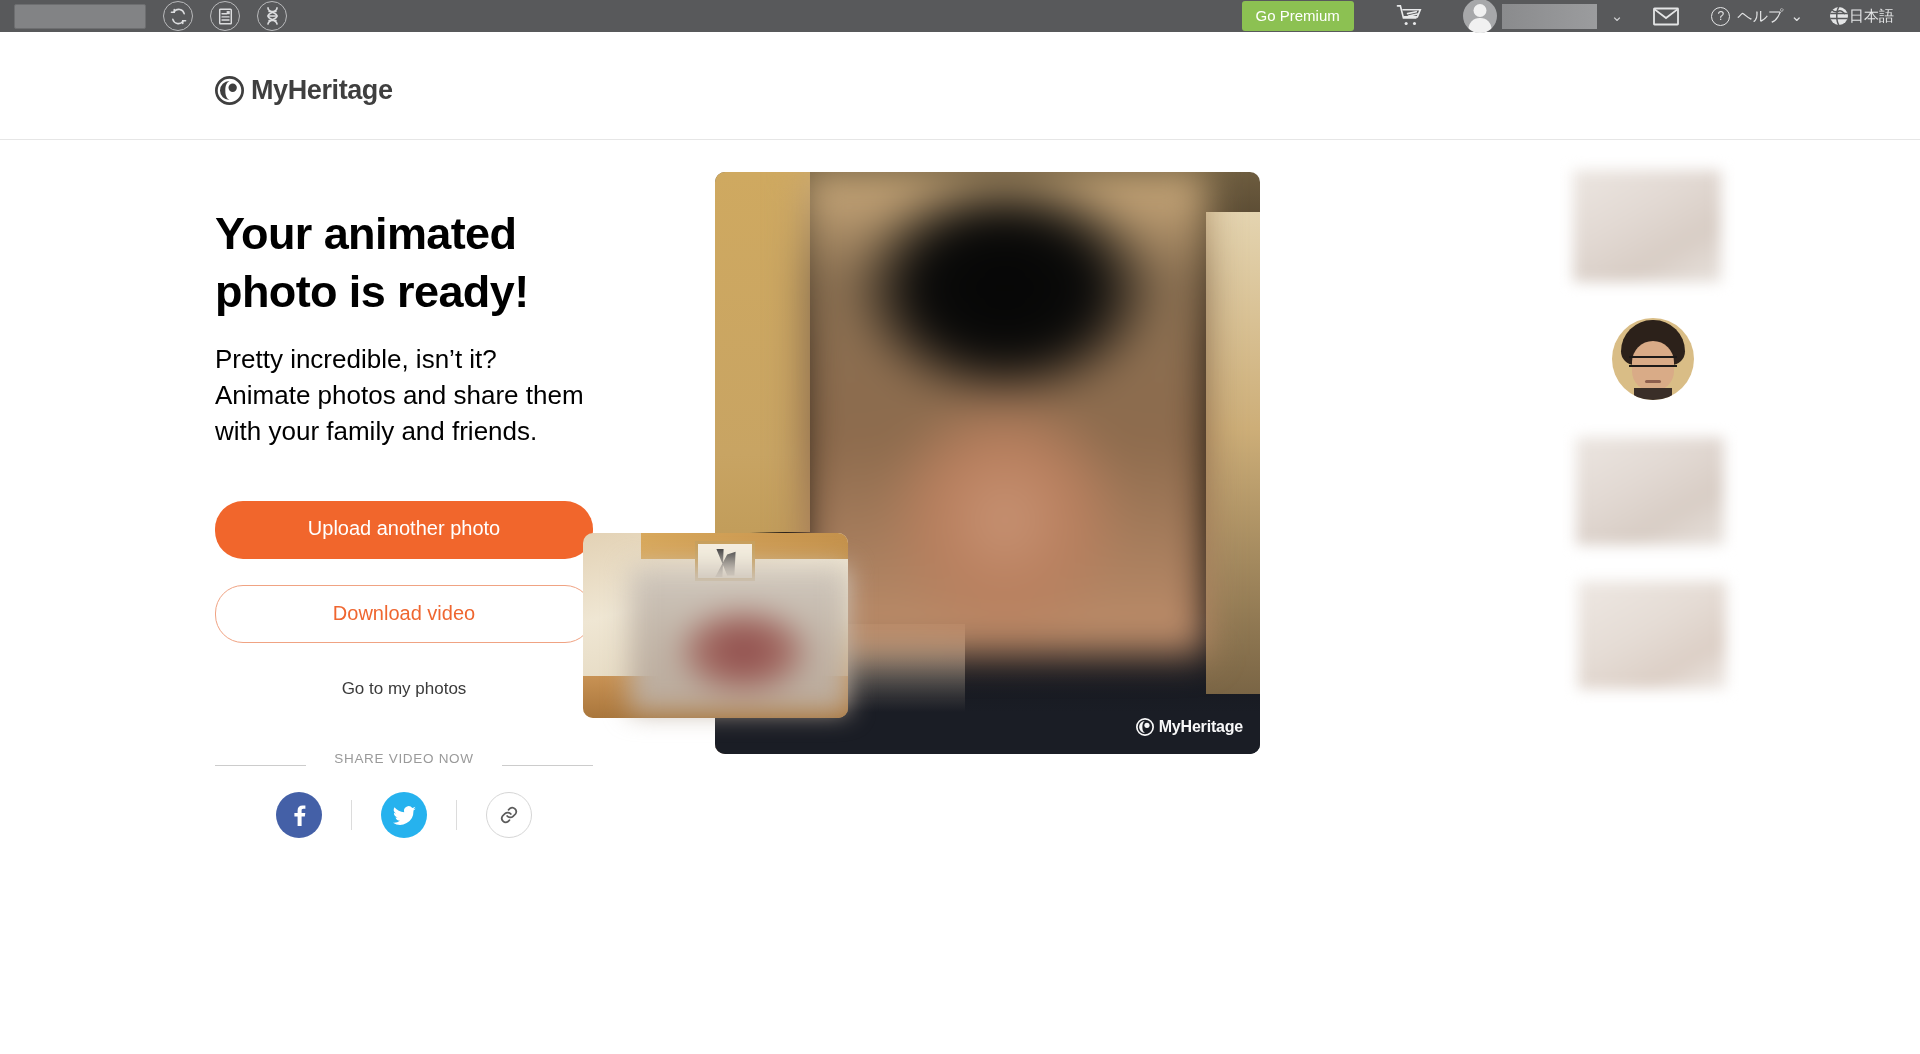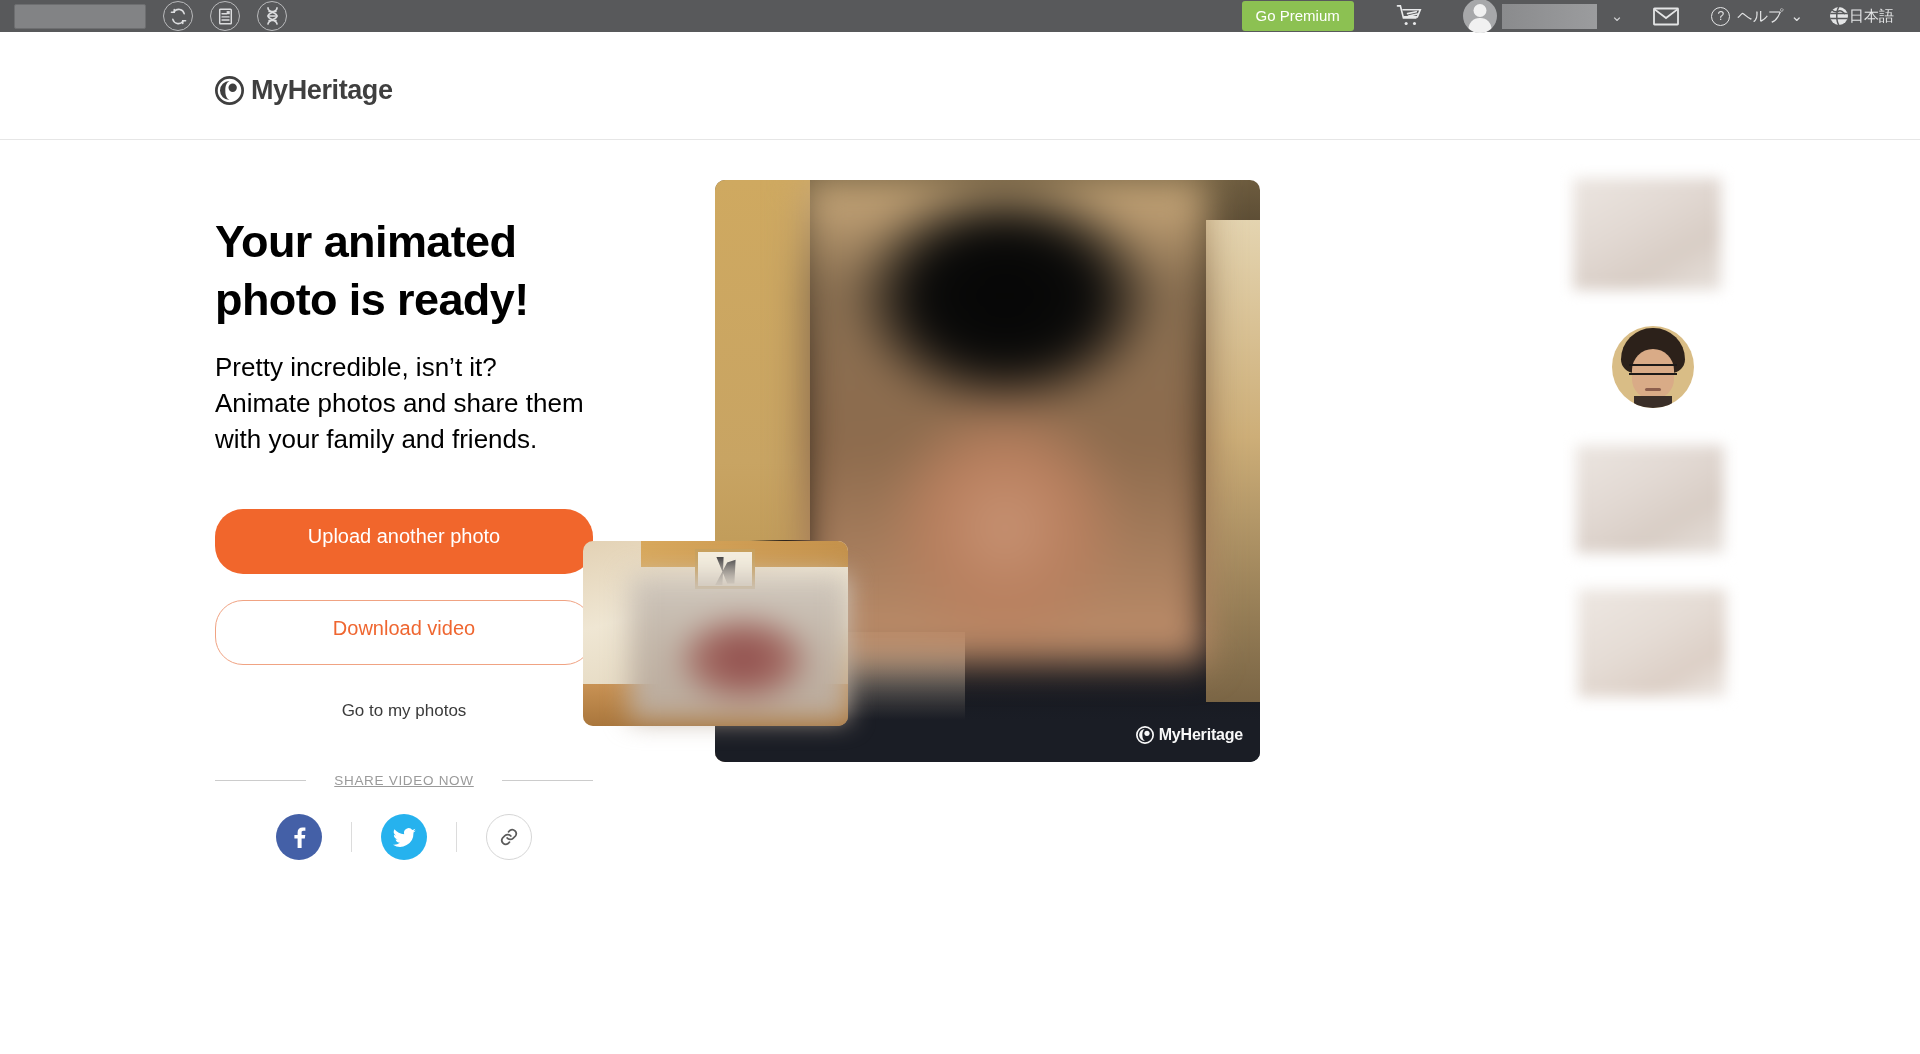--- a/index.html
+++ b/index.html
@@ -90,33 +90,33 @@
   .logo-mark { width: 29px; height: 29px; }
   .logo-text { font-size: 27px; font-weight: bold; color: #3f3f3f; letter-spacing: -0.4px; }
   .nav-items { display: flex; align-items: center; margin-left: 108px; }
   .nav-item {
     font-size: 21px; color: #5d5d5d;
     width: 244px; text-align: center;
   }
   .nav-item.active { color: #e8633a; }
 
   
-  .content { position: absolute; top: 140px; left: 0; width: 1920px; height: 914px; }
+  .content { position: absolute; top: 132px; left: 0; width: 1920px; height: 914px; }
 
   .left-col { position: absolute; left: 215px; top: 73px; width: 380px; }
   h1.headline {
     font-size: 45px; line-height: 58px; font-weight: bold;
     color: #000000; letter-spacing: -0.6px;
   }
   p.subtext {
     margin-top: 20px;
     font-size: 26px; line-height: 36px; color: #000000;
   }
   .btn {
-    display: block; width: 378px; height: 65px;
+    display: block; width: 378px; height: 58px;
     border-radius: 28px;
     font-size: 20px;
     text-align: center; line-height: 55px;
     cursor: pointer;
   }
   .btn-primary {
     margin-top: 52px;
     background: #f1662c; color: #ffffff;
     border: none;
   }
@@ -126,22 +126,22 @@
     border: 1.5px solid #f0a383;
   }
   .link-photos {
     display: block; margin-top: 36px; width: 378px;
     text-align: center; font-size: 17px;
     color: #3b3b3b; 
     cursor: pointer;
   }
   .share-head {
     margin-top: 52px; width: 378px;
-    display: flex; align-items: center; gap: 28px;
-    color: #9a9a9a; font-size: 13.5px; letter-spacing: 0.7px; text-decoration: underline;
+    display: flex; align-items: flex-end; gap: 28px;
+    color: #9a9a9a; font-size: 13.5px; letter-spacing: 0.7px;
   }
   .share-head .rule { flex: 1; height: 1px; background: #cccccc; }
   .share-icons {
     margin-top: 26px; width: 378px;
     display: flex; align-items: center; justify-content: center; gap: 29px;
   }
   .sbtn { width: 46px; height: 46px; border-radius: 50%; display: flex; align-items: center; justify-content: center; cursor: pointer; }
   .sbtn.fb { background: #4460a7; }
   .sbtn.tw { background: #26b2ee; }
   .sbtn.link { background: #ffffff; border: 1.4px solid #d6d6d6; }

